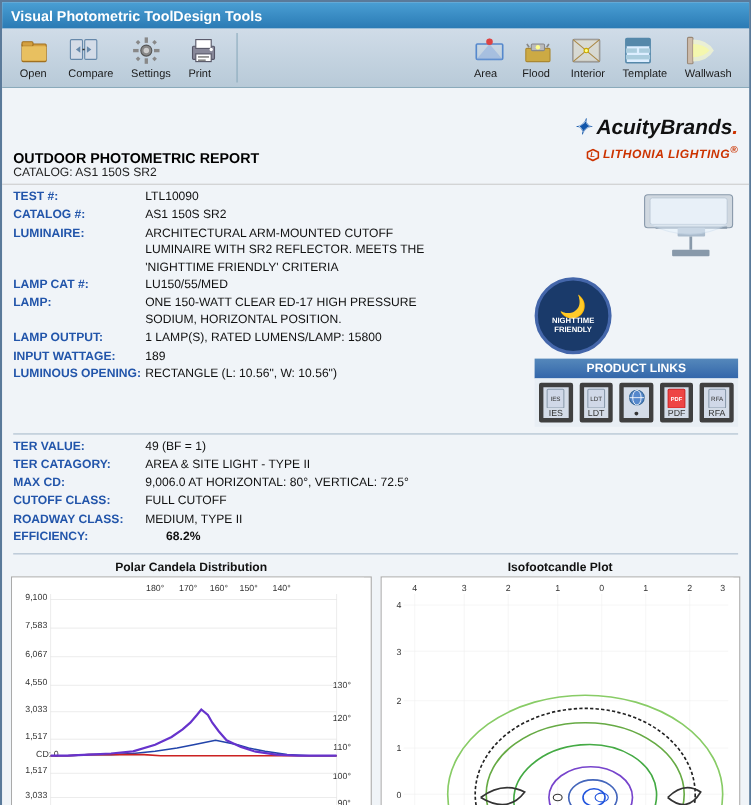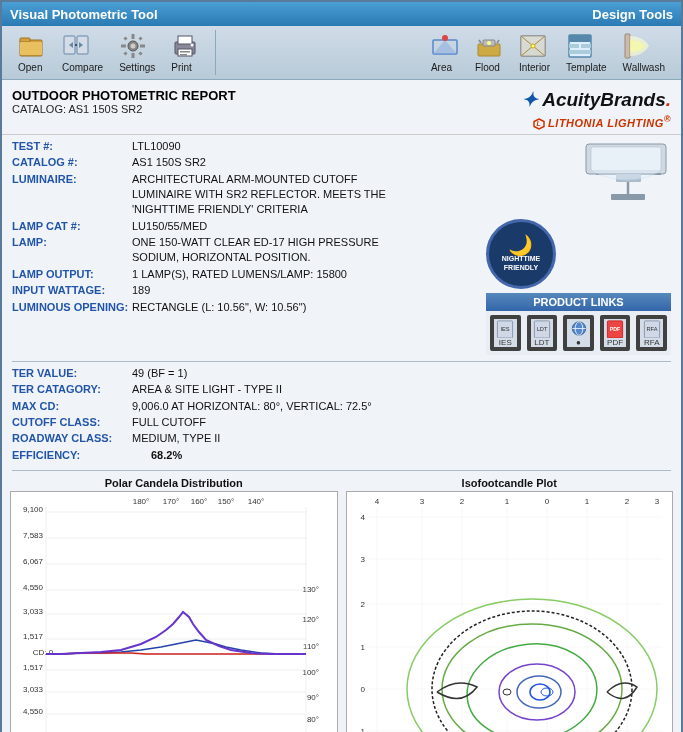--- a/index.html
+++ b/index.html
@@ -9,21 +9,20 @@
 
     
     .title-bar {
       background: linear-gradient(to bottom, #4a9fd4, #2a7ab4);
       color: white;
       padding: 3px 8px;
       font-size: 13px;
       font-weight: bold;
       display: flex;
       align-items: center;
-      justify-content: space-between;
       height: 24px;
     }
 
     
     .toolbar {
       background: linear-gradient(to bottom, #d0dce8, #b8cad8);
       border-bottom: 1px solid #8aaabb;
       display: flex;
       align-items: center;
       padding: 4px 0;
@@ -59,21 +58,21 @@
       flex-direction: column;
     }
 
     
     .report-header {
       display: flex;
       justify-content: space-between;
       padding: 8px 10px 4px 10px;
       border-bottom: 1px solid #ccc;
     }
-    .report-title-area { flex: 1; }
+    .report-title-area { flex: 1; margin-top: 48px; }
     .report-title {
       font-size: 13px;
       font-weight: bold;
       color: #000;
     }
     .report-catalog {
       font-size: 11px;
       color: #222;
     }
     .brand-area {

